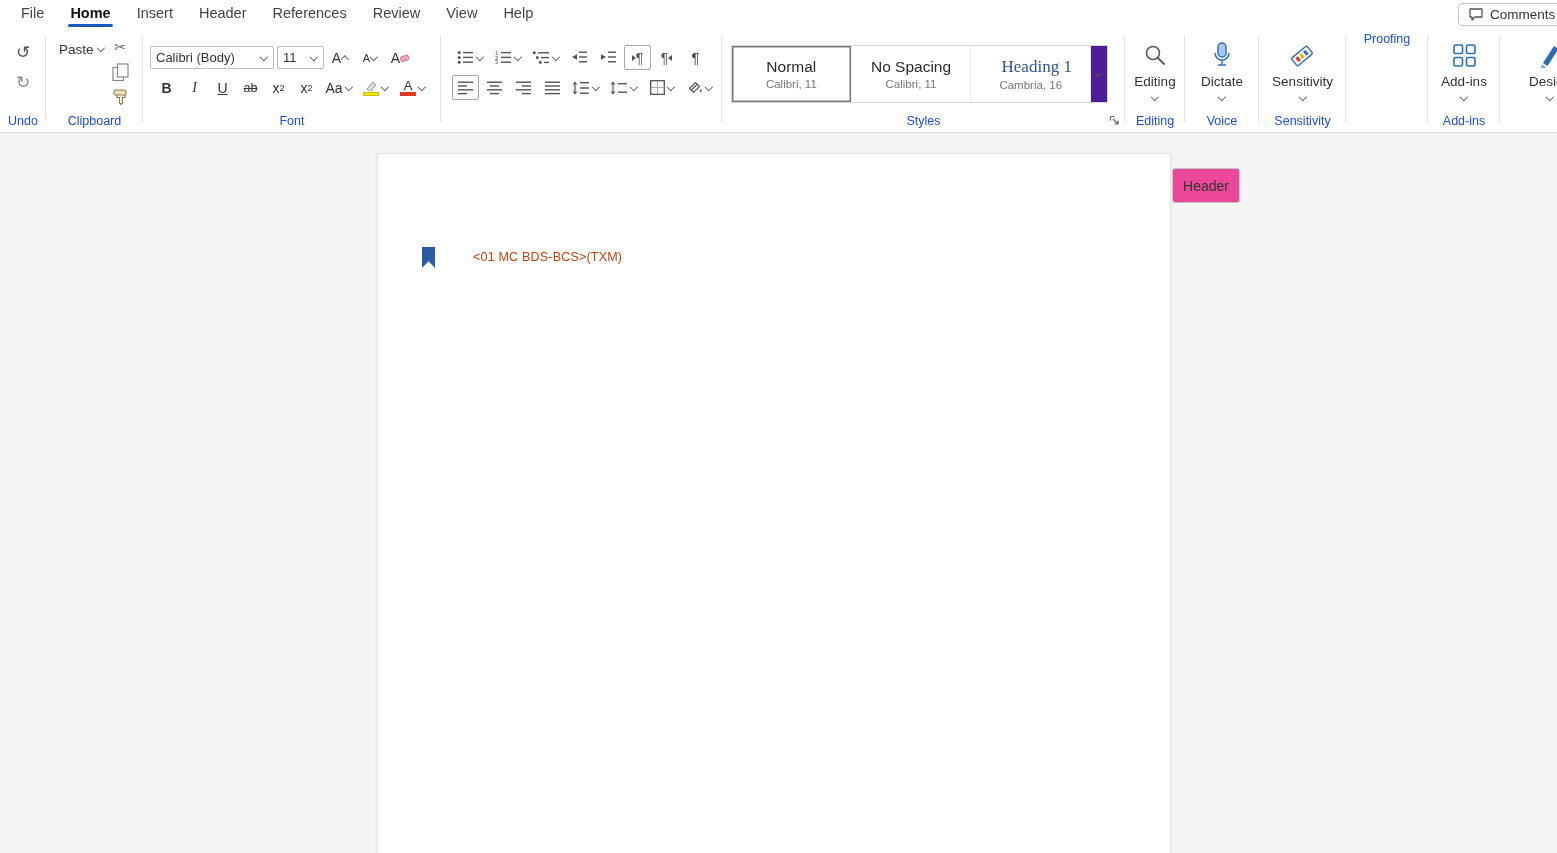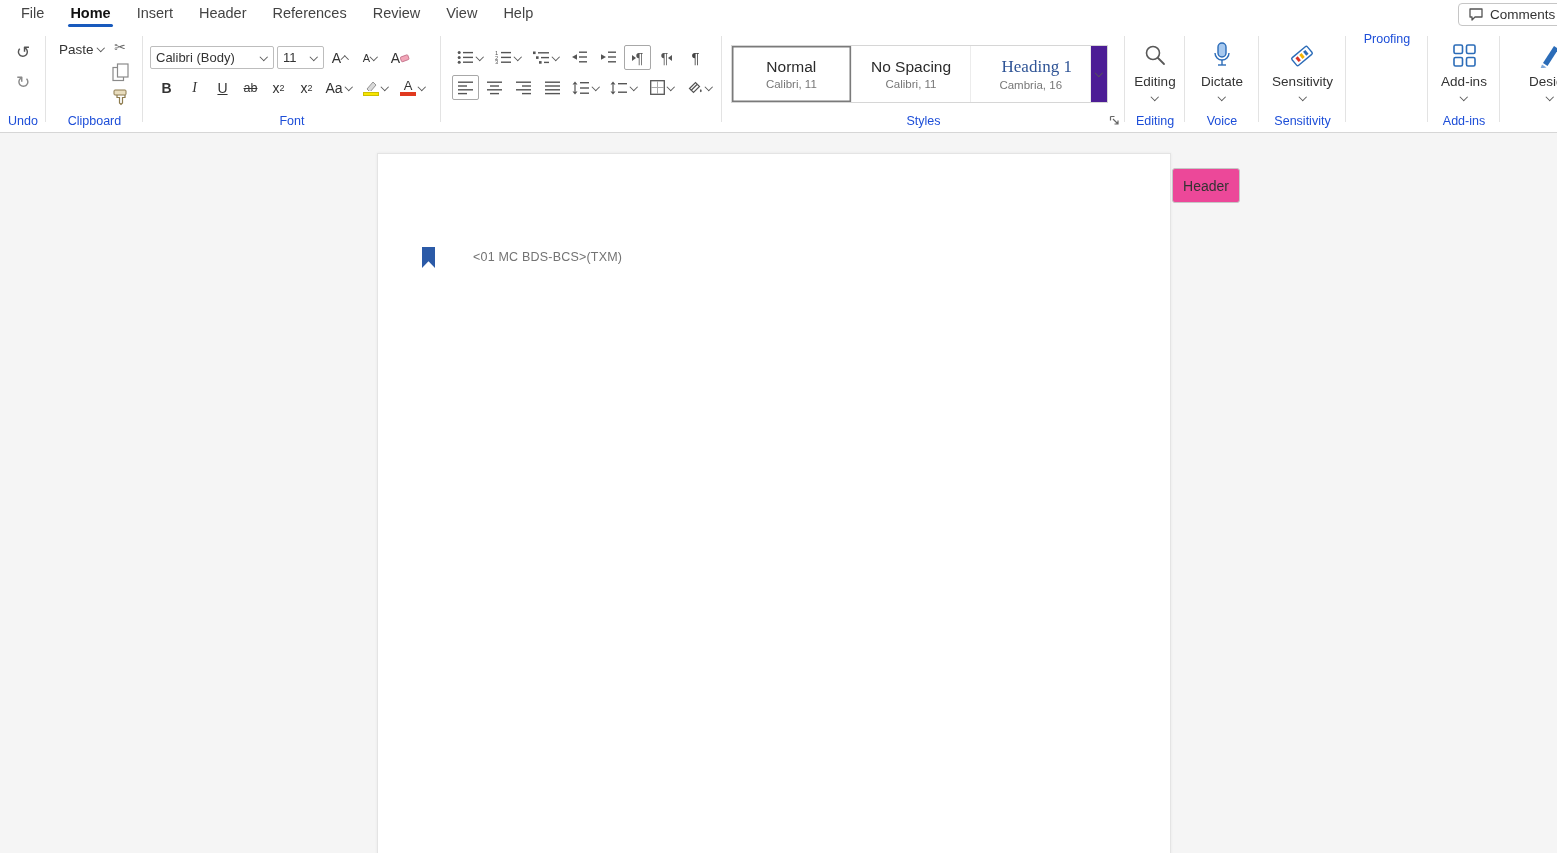--- a/index.html
+++ b/index.html
@@ -80,21 +80,21 @@
   
   .bigbtn { position:absolute; left:0; right:0; top:13px; display:flex; flex-direction:column; align-items:center; gap:5px; }
   .blabel { font-size:13.5px; color:#333; white-space:nowrap; }
   .bicon { height:28px; display:flex; align-items:center; justify-content:center; }
 
   
   .canvas { position:absolute; top:133px; left:0; width:100%; height:720px; background:#f5f5f5; }
   .page { position:absolute; left:377px; top:20px; width:794px; height:760px; background:#fff; border:1px solid #e4e4e4; box-shadow:0 0 3px rgba(0,0,0,0.06); }
   .header-btn { position:absolute; left:1172px; top:35px; width:68px; height:35px; background:#ec4899; border:1px solid #c6c6c6; border-radius:3px; display:flex; align-items:center; justify-content:center; font-size:14px; color:#333; cursor:pointer; }
   .bookmark { position:absolute; left:44px; top:93px; }
-  .doc-text { position:absolute; left:95px; top:96px; font-size:12.5px; color:#737373; letter-spacing:0.2px; white-space:nowrap; }
+  .doc-text { position:absolute; left:95px; top:96px; font-size:12.5px; color:#c2410c; letter-spacing:0.2px; white-space:nowrap; }
 </style>
 </head>
 <body>
 
 <div class="app">
 
   <div class="menubar">
     <div class="tab">File</div>
     <div class="tab active">Home</div>
     <div class="tab">Insert</div>

